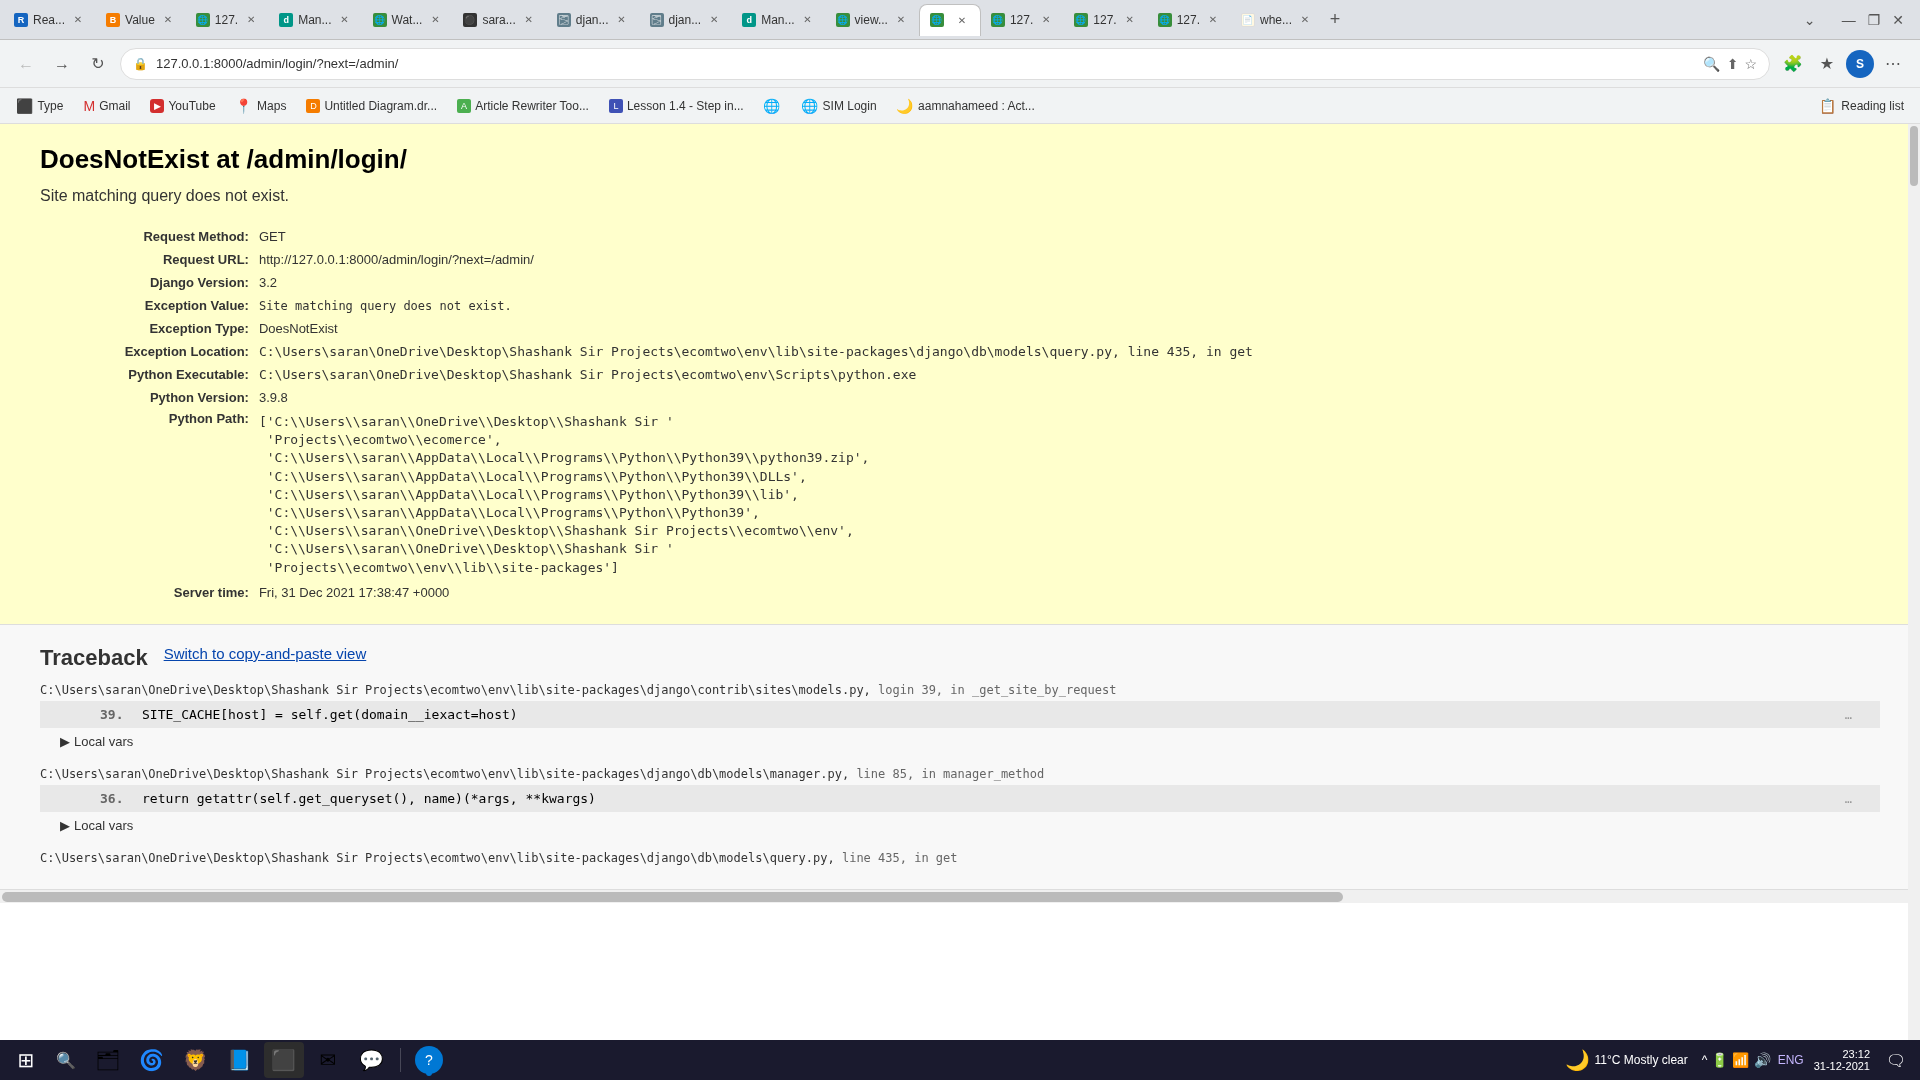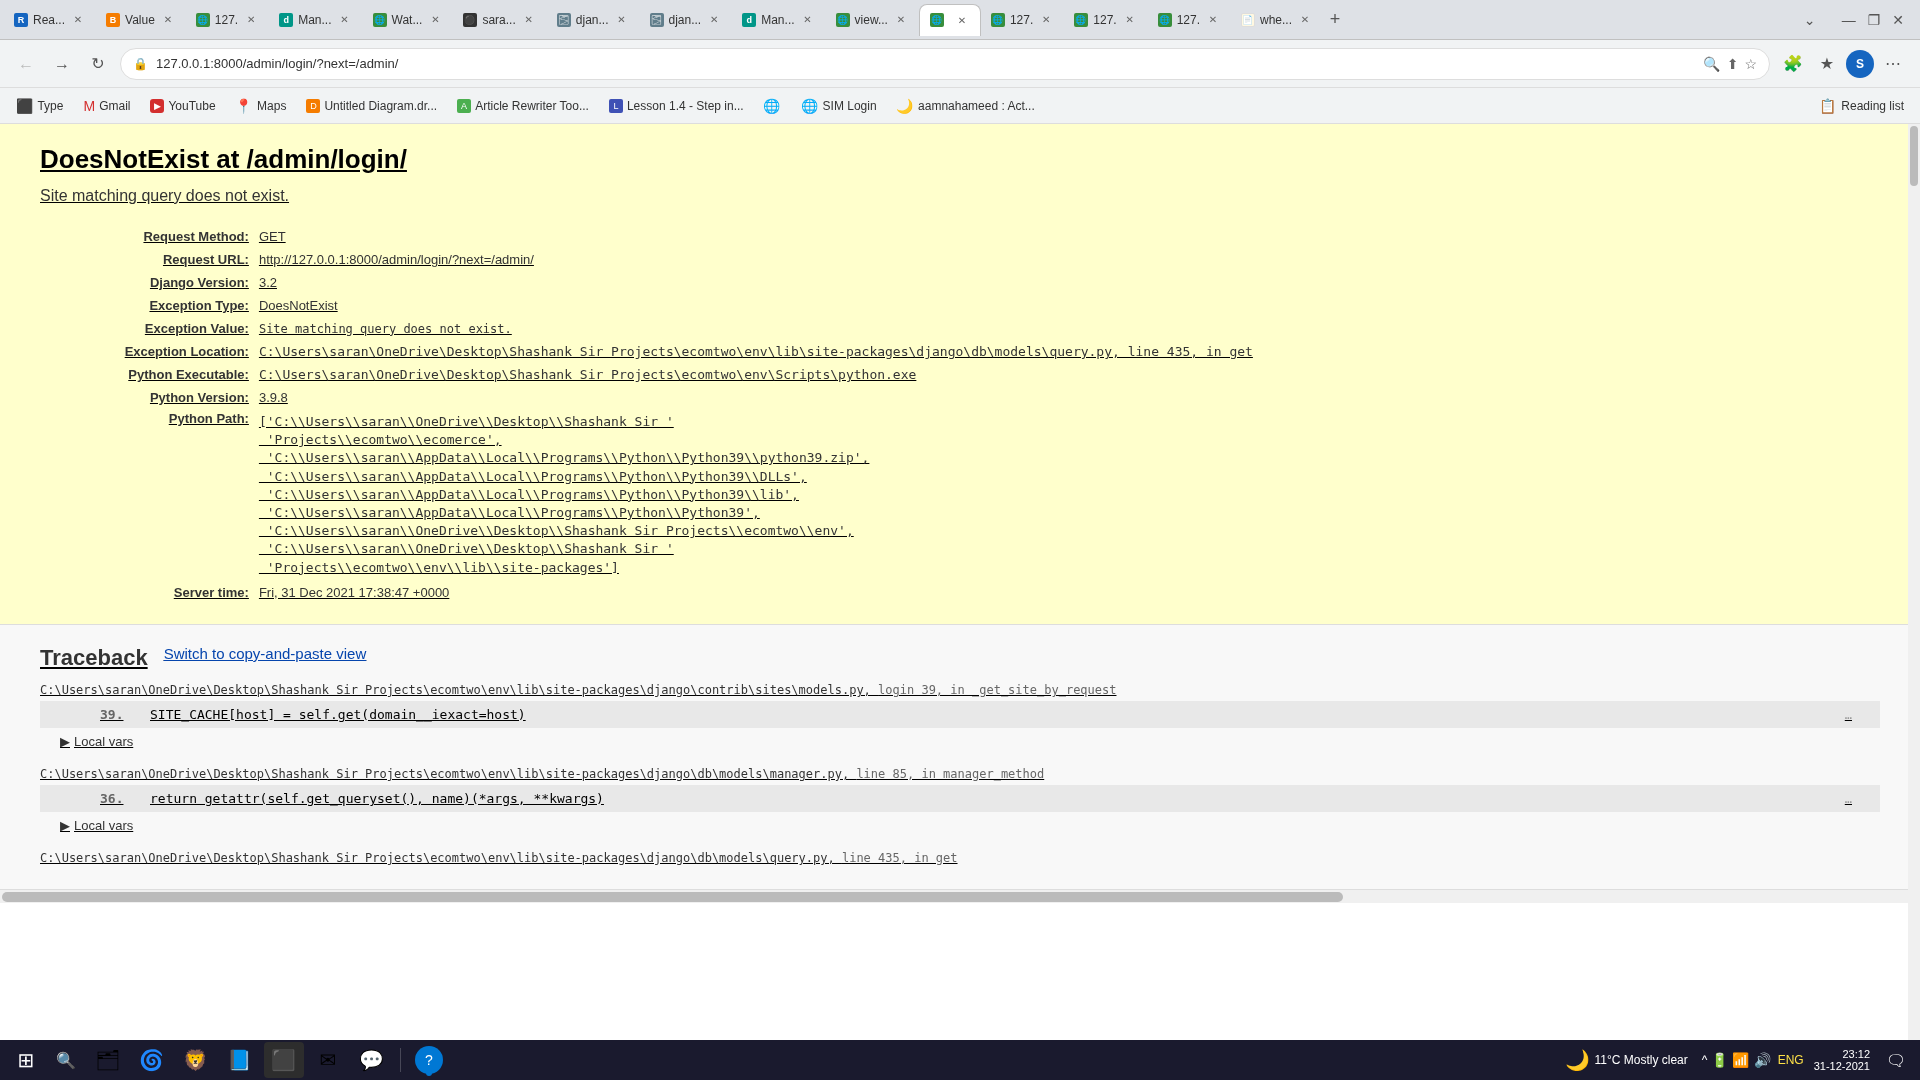--- a/index.html
+++ b/index.html
@@ -187,21 +187,20 @@
       color: #333;
       border-radius: 4px;
     }
 
     
     .main-content {
       height: calc(1080px - 40px - 48px - 36px - 40px);
       overflow-y: auto;
       overflow-x: hidden;
       position: relative;
-      text-decoration: underline;
     }
 
     
     .error-page {
       background: #ffffcc;
       min-height: 500px;
       padding: 20px 40px;
     }
     .error-title {
       font-size: 26px;
@@ -275,21 +274,21 @@
       margin: 12px 0 4px 0;
     }
     .file-path .line-info { color: #666; }
     .code-line {
       background: #e8e8e8;
       padding: 6px 28px 6px 60px;
       font-family: monospace;
       font-size: 13px;
       display: flex;
       align-items: center;
-      gap: 20px;
+      gap: 12px;
     }
     .line-number {
       color: #666;
       font-weight: bold;
       min-width: 30px;
     }
     .local-vars {
       padding: 6px 20px;
       font-size: 13px;
       color: #333;
@@ -601,26 +600,26 @@
       </tr>
       <tr>
         <td>Request URL:</td>
         <td class="normal">http://127.0.0.1:8000/admin/login/?next=/admin/</td>
       </tr>
       <tr>
         <td>Django Version:</td>
         <td class="normal">3.2</td>
       </tr>
       <tr>
+        <td>Exception Value:</td>
+        <td style="font-size:12px;">Site matching query does not exist.</td>
+      </tr>
+      <tr>
         <td>Exception Type:</td>
         <td class="normal">DoesNotExist</td>
-      </tr>
-      <tr>
-        <td>Exception Value:</td>
-        <td style="font-size:12px;">Site matching query does not exist.</td>
       </tr>
       <tr>
         <td>Exception Location:</td>
         <td>C:\Users\saran\OneDrive\Desktop\Shashank Sir Projects\ecomtwo\env\lib\site-packages\django\db\models\query.py, line 435, in get</td>
       </tr>
       <tr>
         <td>Python Executable:</td>
         <td>C:\Users\saran\OneDrive\Desktop\Shashank Sir Projects\ecomtwo\env\Scripts\python.exe</td>
       </tr>
       <tr>
@@ -714,21 +713,21 @@
     <div class="weather-widget">
       <span style="font-size:20px;">🌙</span>
       <span>11°C  Mostly clear</span>
     </div>
     <div style="display:flex;align-items:center;gap:4px;">
       <span style="font-size:12px;color:white;">^</span>
       <span style="font-size:14px;color:white;">🔋</span>
       <span style="font-size:14px;color:white;">📶</span>
       <span style="font-size:14px;color:white;">🔊</span>
     </div>
-    <span style="color:#fde047;font-size:12px;">ENG</span>
+    <span style="color:#c4b5fd;font-size:12px;">ENG</span>
     <div class="taskbar-clock">
       <span>23:12</span>
       <span>31-12-2021</span>
     </div>
     <div class="taskbar-notification">
       <span style="font-size:16px;">🗨</span>
     </div>
   </div>
 </div>
 

